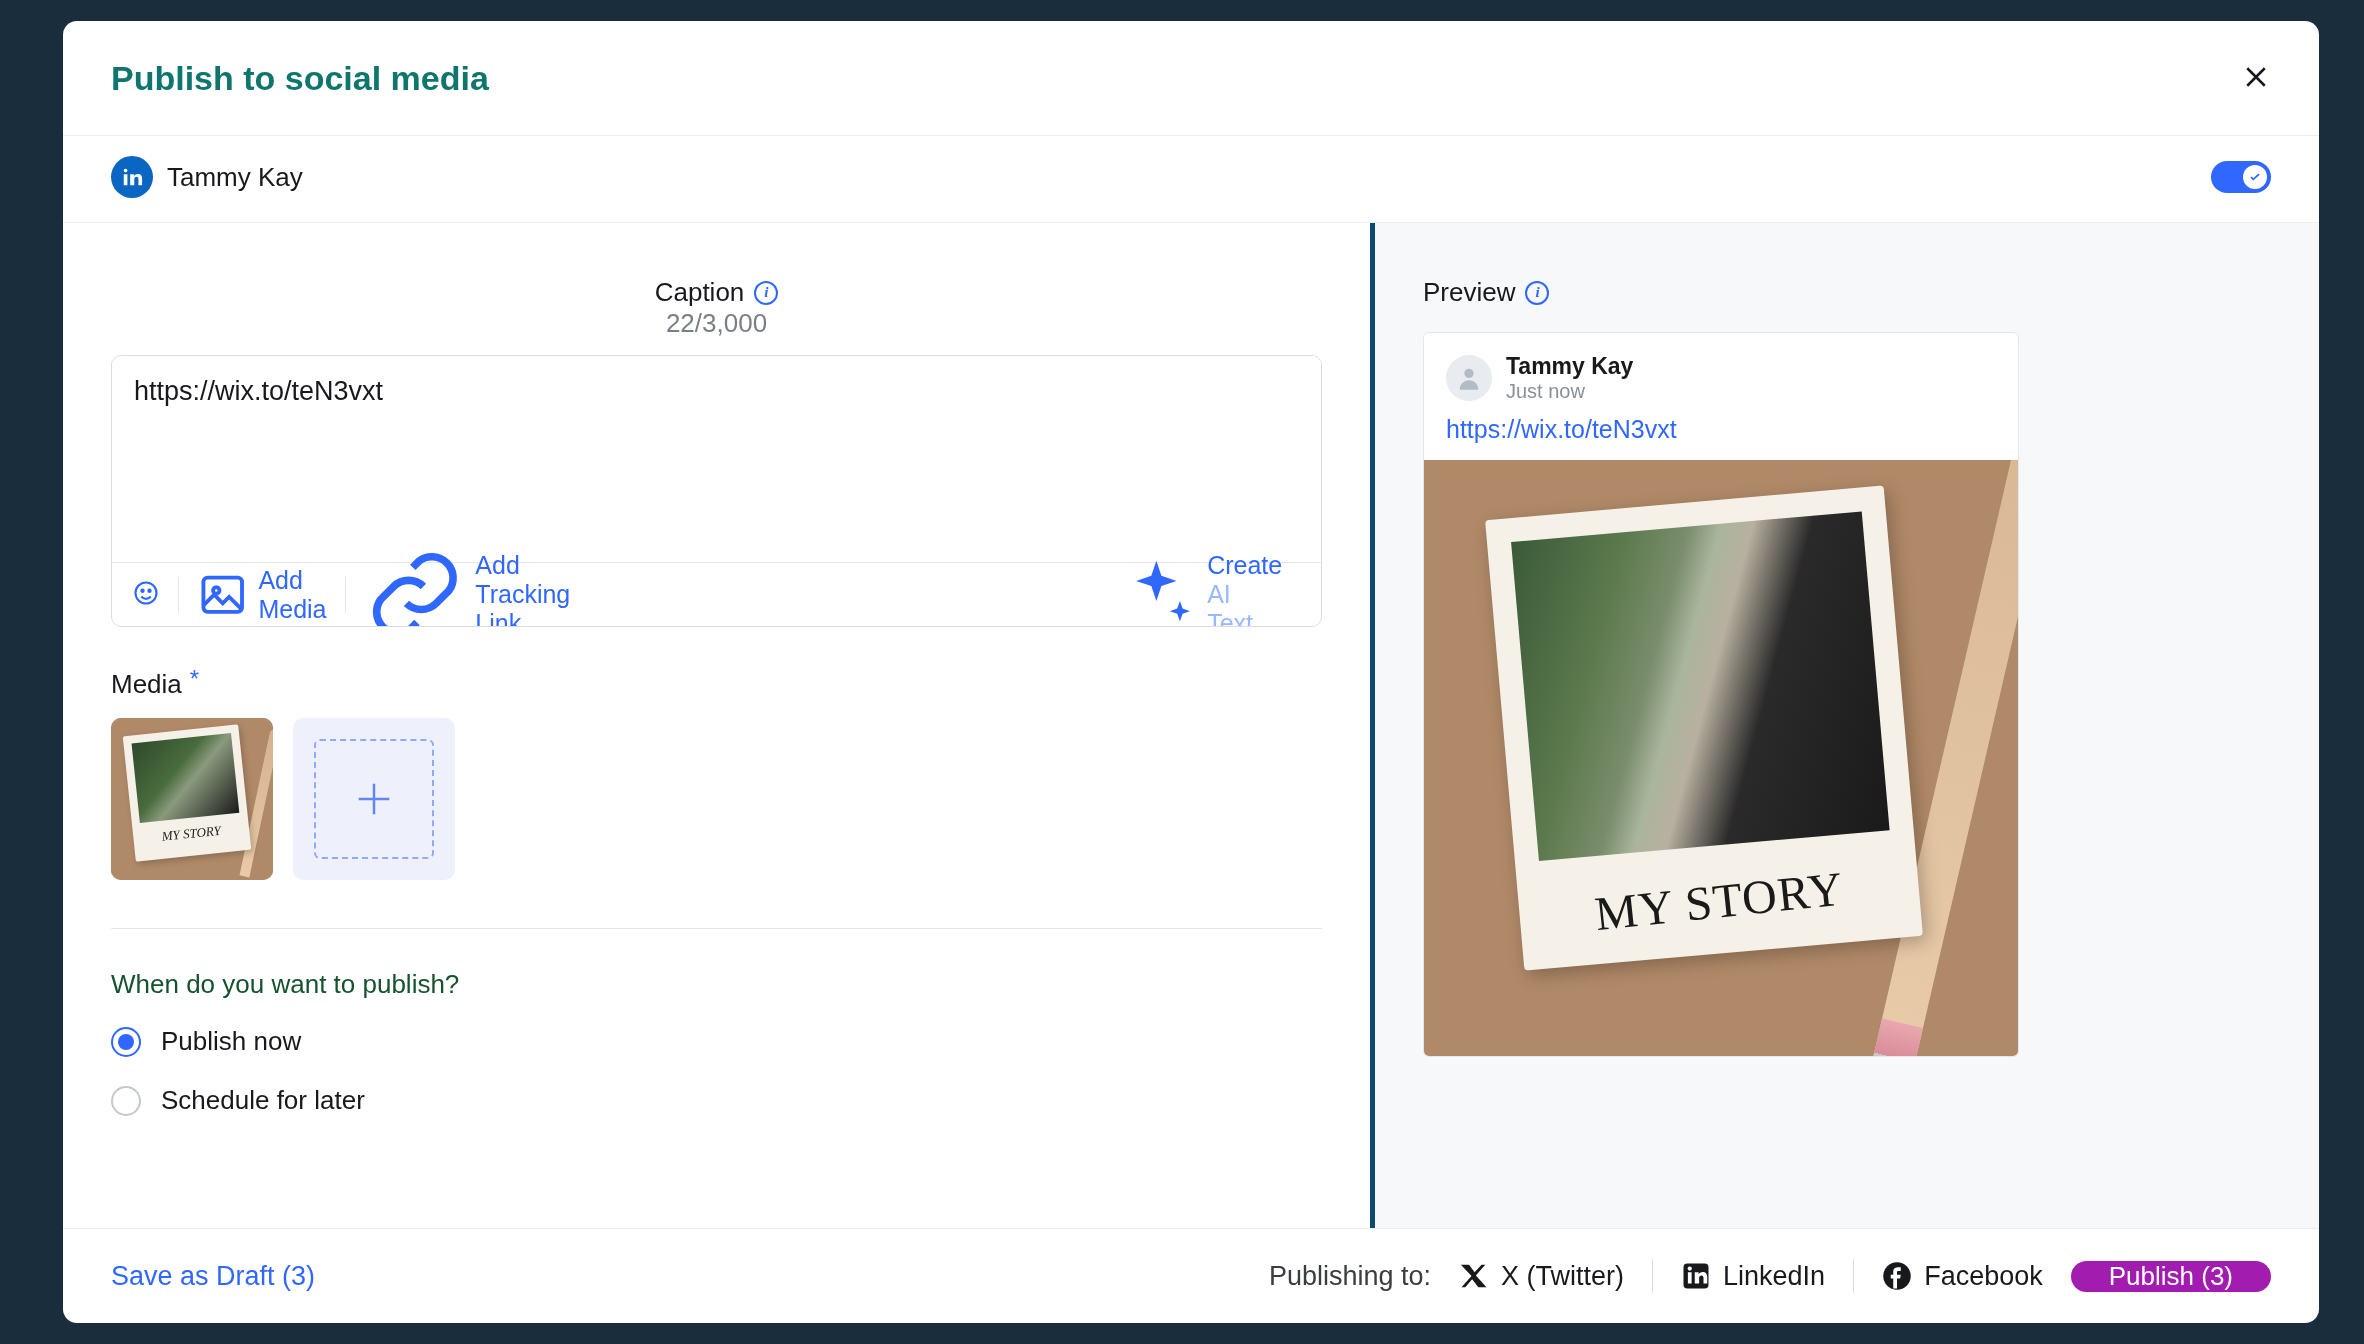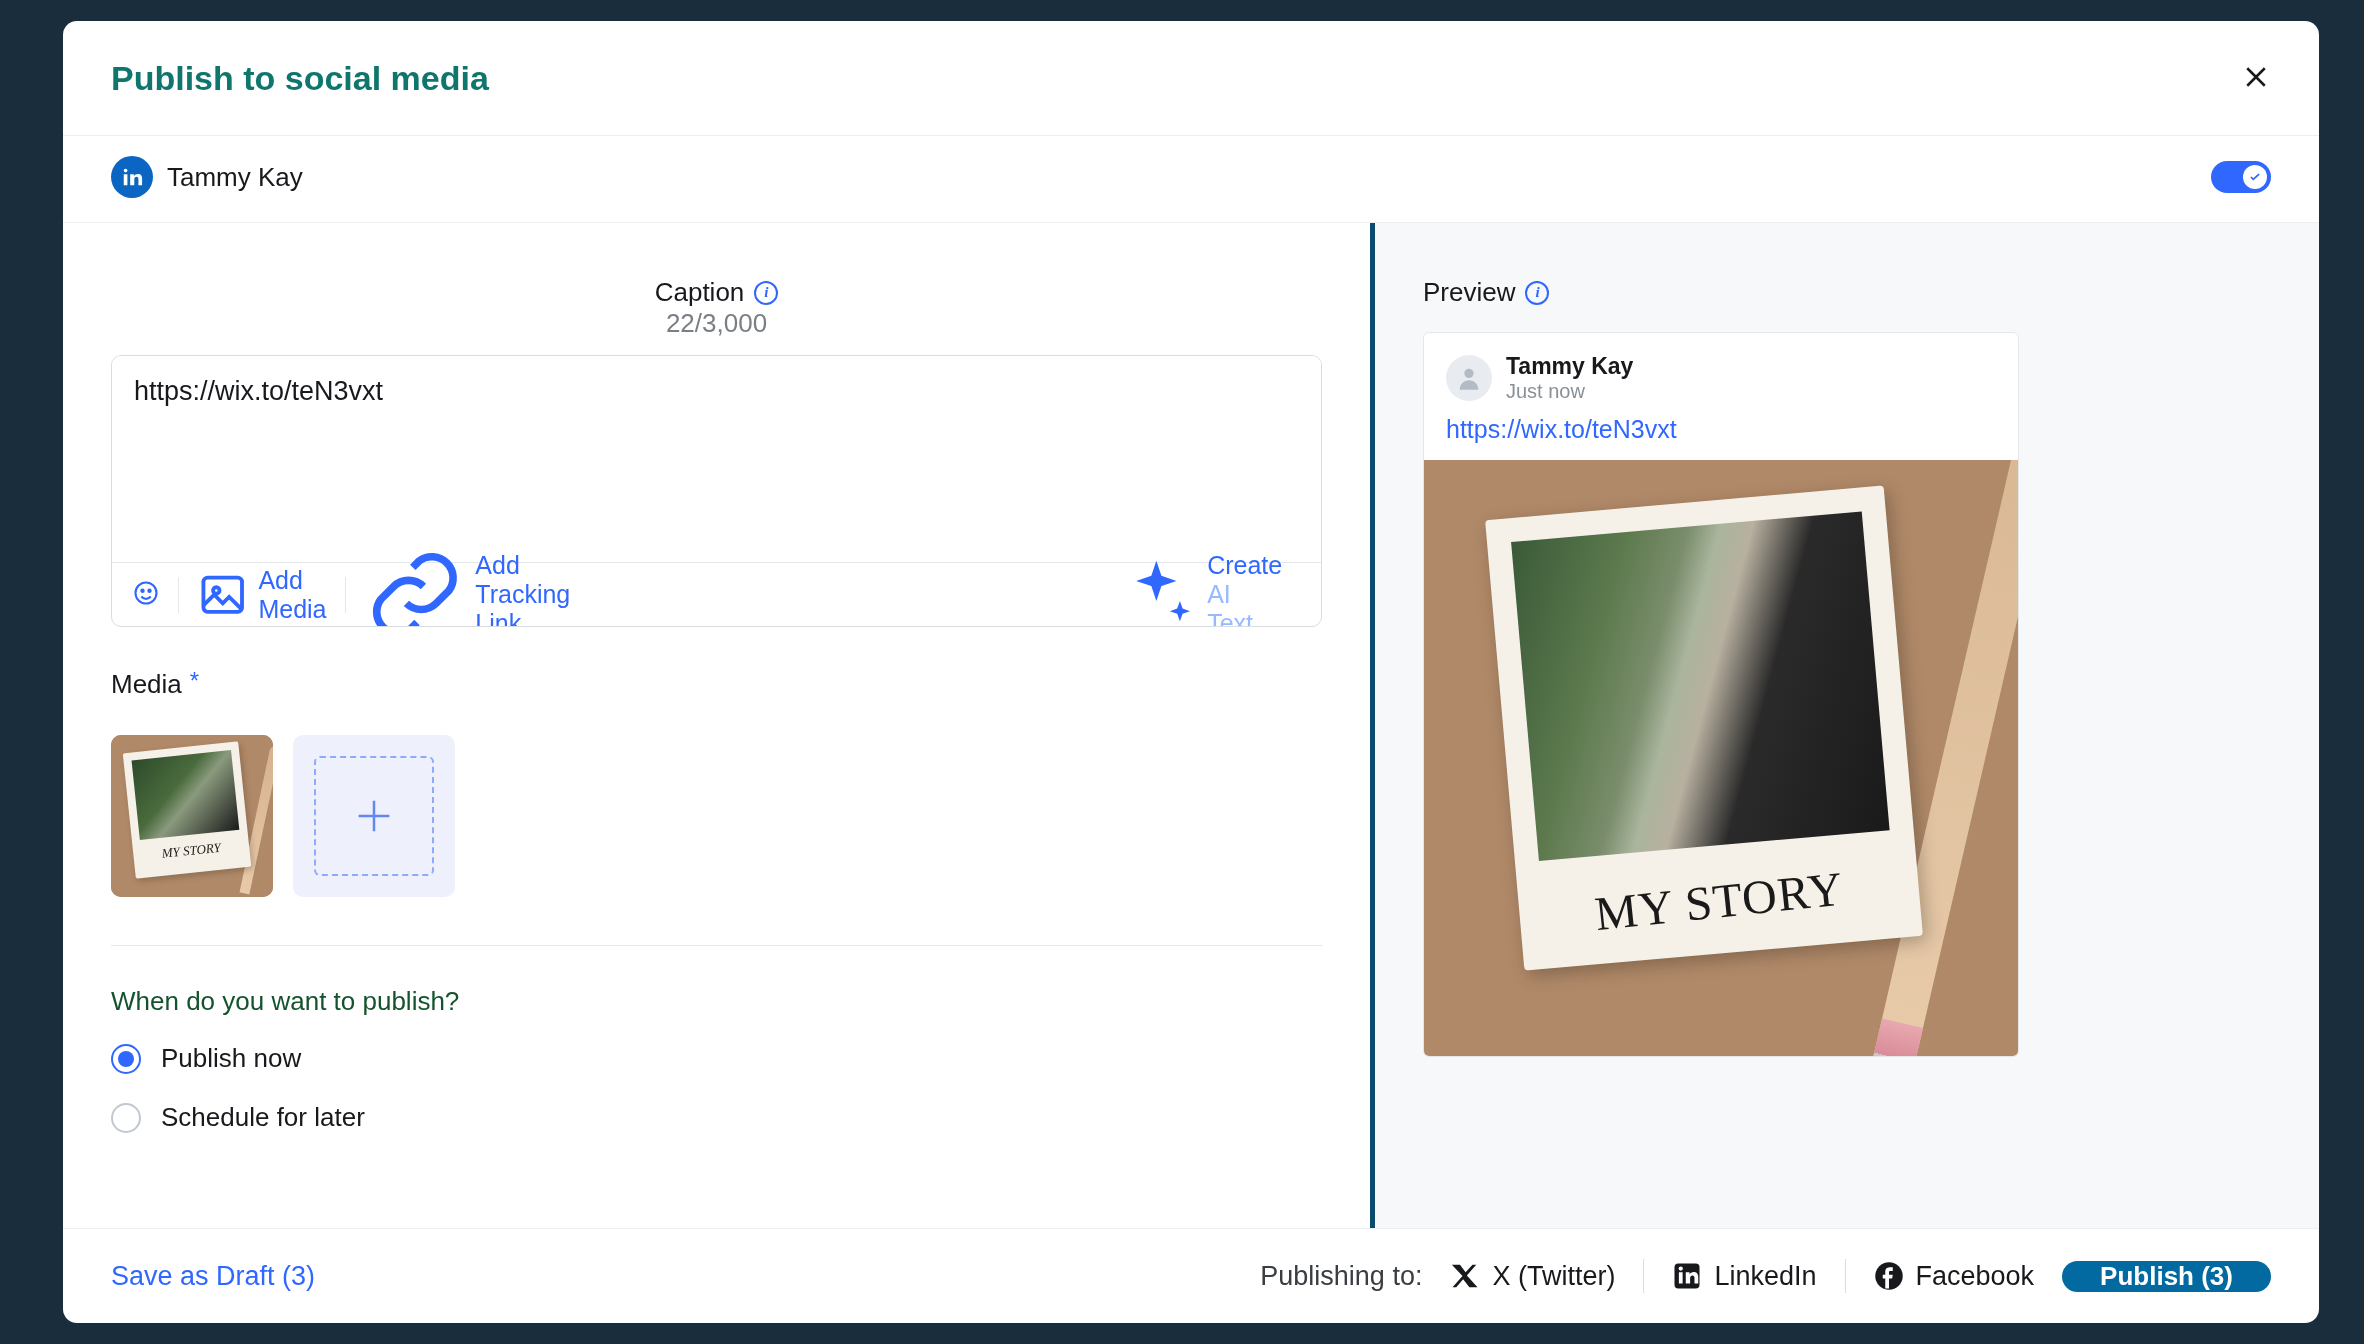--- a/index.html
+++ b/index.html
@@ -181,23 +181,23 @@
 }
 .tb-emoji svg { width: 28px; height: 28px; }
 .tb-spacer { flex: 1; }
 .ai-text .faded { color: #96b9ff; }
 
 .media-section { margin-top: 42px; }
 .media-label {
   font-size: 26px;
   color: #17191c;
   display: flex;
-  align-items: center;
+  align-items: flex-start;
   gap: 8px;
-  margin-bottom: 35px;
+  margin-bottom: 18px;
 }
 .media-label .req {
   color: #3067ff;
   font-size: 24px;
   position: relative;
   top: -4px;
 }
 .media-row {
   display: flex;
   gap: 20px;
@@ -424,24 +424,24 @@
   font-size: 27px;
   color: #17191c;
 }
 .platform-item svg { width: 30px; height: 30px; }
 .footer-sep {
   width: 1px;
   height: 34px;
   background: #d8dde2;
 }
 .publish-btn {
-  background: #0369a1;
+  background: #a21caf;
   color: #fff;
   font-size: 26px;
-  font-weight: 700;
+  font-weight: 400;
   padding: 0 38px;
   border-radius: 50px;
   cursor: pointer;
   border: none;
 }
 </style>
 </head>
 <body>
 
 <div class="modal">

